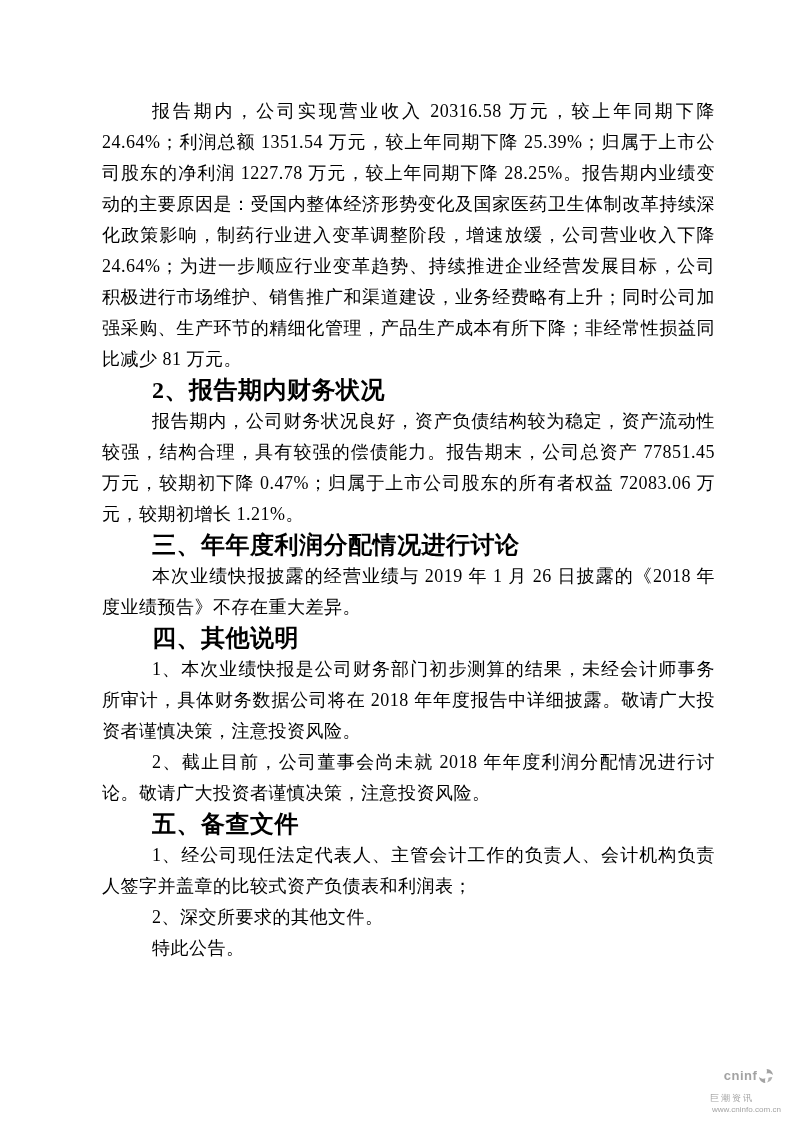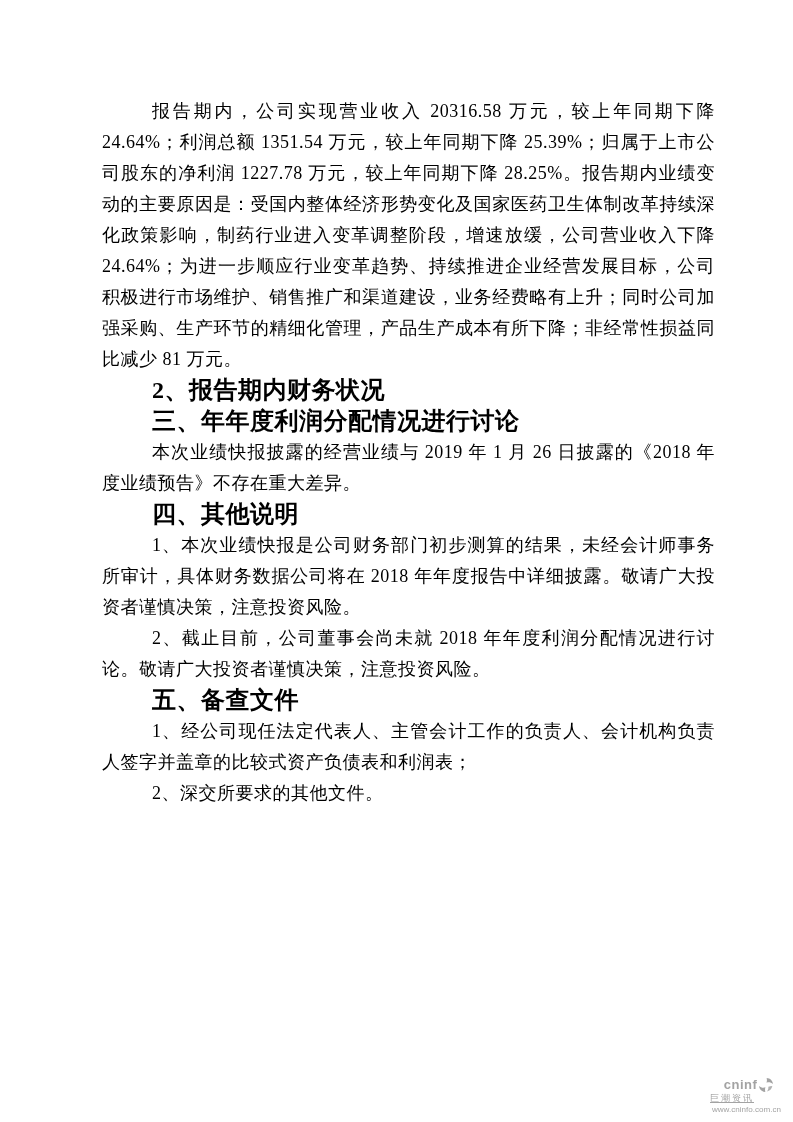--- a/index.html
+++ b/index.html
@@ -72,59 +72,60 @@
     font-size: 13px;
     font-weight: 700;
     letter-spacing: 0.5px;
   }
   .wm-icon svg {
     display: block;
   }
   .wm-cn {
     font-size: 9px;
     letter-spacing: 2px;
-    margin-top: 1px;
-    text-decoration: underline;
+    margin-top: 10px;
   }
   .wm-url {
     font-size: 8.5px;
     white-space: nowrap;
     margin-top: 1px;
     transform: scale(0.95);
     transform-origin: center;
   }
 </style>
 </head>
 <body>
 
 <div class="page">
 
   <main class="content">
 
     <p class="para">报告期内，公司实现营业收入 20316.58 万元，较上年同期下降 24.64%；利润总额 1351.54 万元，较上年同期下降 25.39%；归属于上市公司股东的净利润 1227.78 万元，较上年同期下降 28.25%。报告期内业绩变动的主要原因是：受国内整体经济形势变化及国家医药卫生体制改革持续深化政策影响，制药行业进入变革调整阶段，增速放缓，公司营业收入下降 24.64%；为进一步顺应行业变革趋势、持续推进企业经营发展目标，公司积极进行市场维护、销售推广和渠道建设，业务经费略有上升；同时公司加强采购、生产环节的精细化管理，产品生产成本有所下降；非经常性损益同比减少 81 万元。</p>
 
     <h3 class="heading">2、报告期内财务状况</h3>
 
+    <p class="para">报告期内，公司财务状况良好，资产负债结构较为稳定，资产流动性较强，结构合理，具有较强的偿债能力。报告期末，公司总资产 77851.45 万元，较期初下降 0.47%；归属于上市公司股东的所有者权益 72083.06 万元，较期初增长 1.21%。</p>
 
     <h3 class="heading">三、年年度利润分配情况进行讨论</h3>
 
     <p class="para">本次业绩快报披露的经营业绩与 2019 年 1 月 26 日披露的《2018 年度业绩预告》不存在重大差异。</p>
 
     <h3 class="heading">四、其他说明</h3>
 
     <p class="para">1、本次业绩快报是公司财务部门初步测算的结果，未经会计师事务所审计，具体财务数据公司将在 2018 年年度报告中详细披露。敬请广大投资者谨慎决策，注意投资风险。</p>
 
     <p class="para">2、截止目前，公司董事会尚未就 2018 年年度利润分配情况进行讨论。敬请广大投资者谨慎决策，注意投资风险。</p>
 
     <h3 class="heading">五、备查文件</h3>
 
     <p class="para">1、经公司现任法定代表人、主管会计工作的负责人、会计机构负责人签字并盖章的比较式资产负债表和利润表；</p>
 
     <p class="para">2、深交所要求的其他文件。</p>
 
+    <p class="para">特此公告。</p>
 
 
   </main>
 
   <div class="watermark">
     <div class="wm-row">
       <span class="wm-brand">cninf</span>
       <span class="wm-icon">
         <svg width="16" height="16" viewBox="0 0 24 24" aria-hidden="true">
           <path fill="#a3a3a3" d="M13 1.5c5.2.4 9 3.9 9.5 9-3.2-2.6-6.4-3.3-9.6-2 .7-2.4.7-4.7.1-7z"></path>

